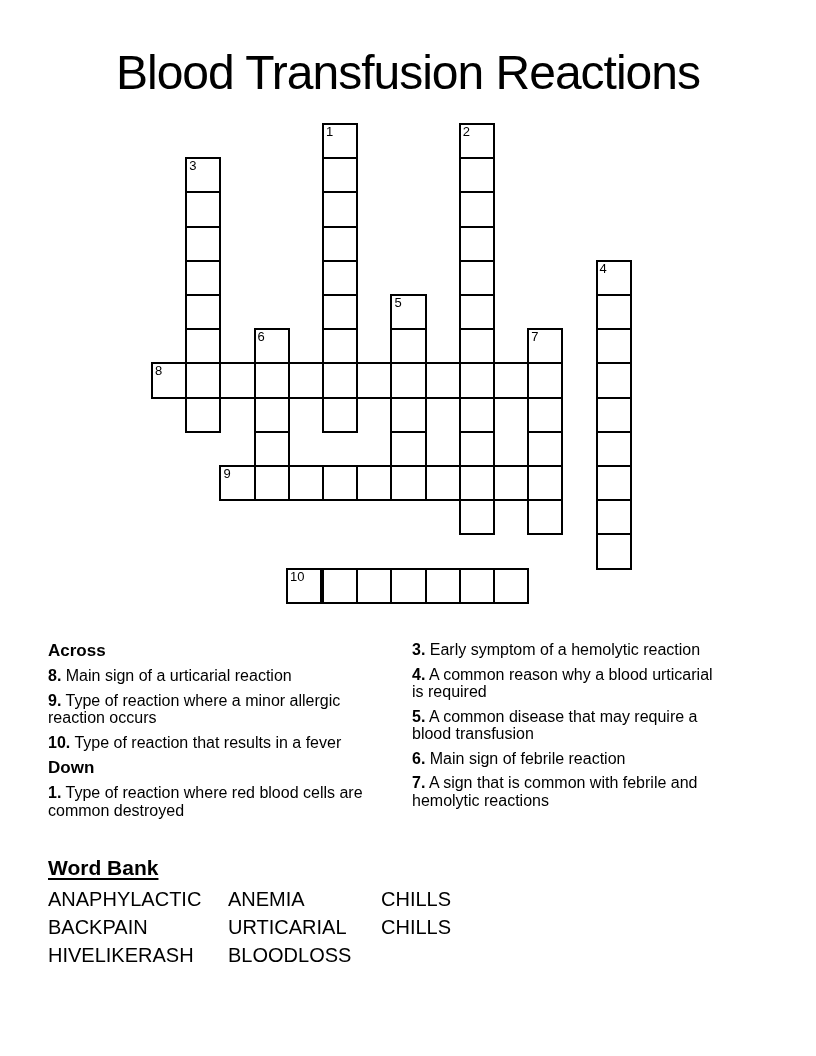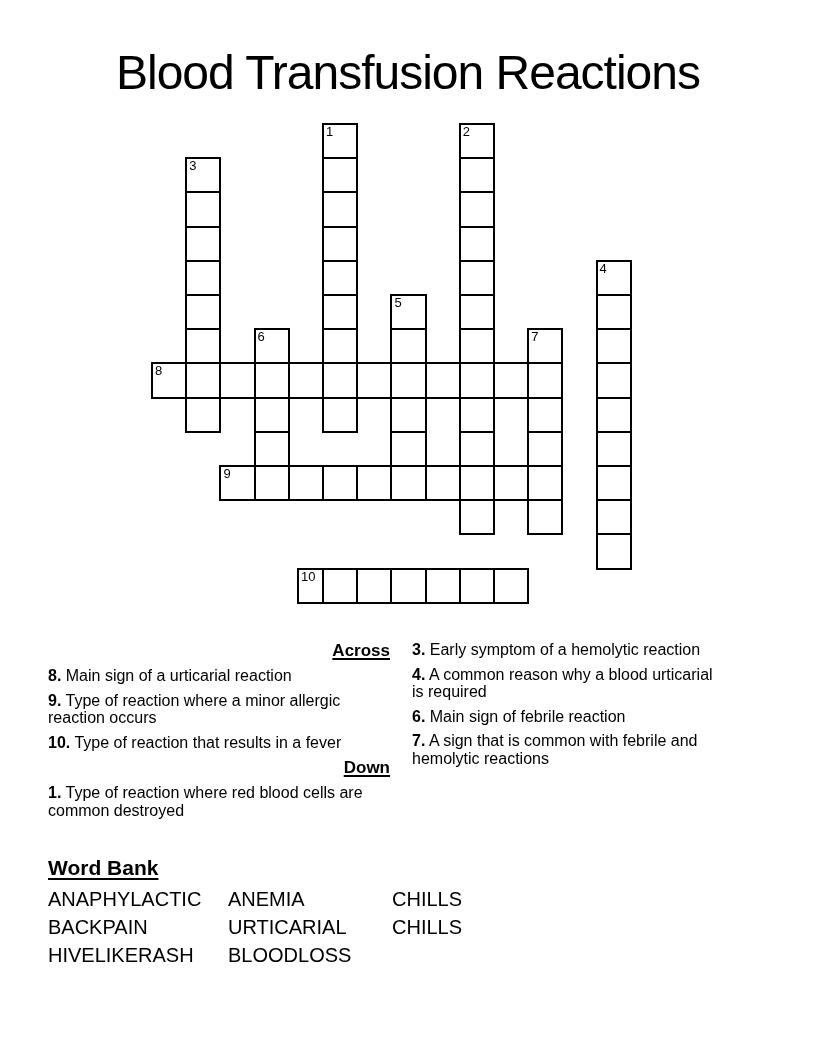--- a/index.html
+++ b/index.html
@@ -45,24 +45,22 @@
     position: absolute;
     top: 628px;
   }
   .clue-col.left  { left: 48px;  width: 342px; }
   .clue-col.right { left: 412px; width: 316px; }
   .clue-header {
     font-size: 17px;
     font-weight: bold;
     line-height: 19px;
     margin-bottom: 7px;
-    text-decoration: underline;
     text-decoration-thickness: 2px;
     text-underline-offset: 2px;
-    text-align: right;
   }
   .clue {
     font-size: 16px;
     line-height: 17.5px;
     margin-bottom: 7px;
   }
   .clue-num { font-weight: bold; }
   .wordbank-label {
     position: absolute;
     left: 48px;
@@ -173,21 +171,21 @@
       <div class="cell" style="left: 273.6px; top: 239.4px; width: 36.2px; height: 36.2px; border-color: rgb(0, 0, 0);"></div>
       <div class="cell" style="left: 342px; top: 239.4px; width: 36.2px; height: 36.2px; border-color: rgb(0, 0, 0);"></div>
       <div class="cell" style="left: 68.4px; top: 342px; width: 36.2px; height: 36.2px; border-color: rgb(0, 0, 0);">
         <span class="cellnum">9</span>
       </div>
       <div class="cell" style="left: 136.8px; top: 342px; width: 36.2px; height: 36.2px; border-color: rgb(0, 0, 0);"></div>
       <div class="cell" style="left: 171px; top: 342px; width: 36.2px; height: 36.2px; border-color: rgb(0, 0, 0);"></div>
       <div class="cell" style="left: 205.2px; top: 342px; width: 36.2px; height: 36.2px; border-color: rgb(0, 0, 0);"></div>
       <div class="cell" style="left: 273.6px; top: 342px; width: 36.2px; height: 36.2px; border-color: rgb(0, 0, 0);"></div>
       <div class="cell" style="left: 342px; top: 342px; width: 36.2px; height: 36.2px; border-color: rgb(0, 0, 0);"></div>
-      <div class="cell" style="left: 146px; top: 444.6px; width: 36.2px; height: 36.2px; border-color: rgb(0, 0, 0);">
+      <div class="cell" style="left: 135px; top: 444.6px; width: 36.2px; height: 36.2px; border-color: rgb(0, 0, 0);">
         <span class="cellnum">10</span>
       </div>
       <div class="cell" style="left: 171px; top: 444.6px; width: 36.2px; height: 36.2px; border-color: rgb(0, 0, 0);"></div>
       <div class="cell" style="left: 205.2px; top: 444.6px; width: 36.2px; height: 36.2px; border-color: rgb(0, 0, 0);"></div>
       <div class="cell" style="left: 239.4px; top: 444.6px; width: 36.2px; height: 36.2px; border-color: rgb(0, 0, 0);"></div>
       <div class="cell" style="left: 273.6px; top: 444.6px; width: 36.2px; height: 36.2px; border-color: rgb(0, 0, 0);"></div>
       <div class="cell" style="left: 307.8px; top: 444.6px; width: 36.2px; height: 36.2px; border-color: rgb(0, 0, 0);"></div>
       <div class="cell" style="left: 342px; top: 444.6px; width: 36.2px; height: 36.2px; border-color: rgb(0, 0, 0);"></div>
     </div>
 
@@ -196,36 +194,37 @@
       <div class="clue"><span class="clue-num">8.</span><span class="clue-text"> Main sign of a urticarial reaction</span></div>
       <div class="clue"><span class="clue-num">9.</span><span class="clue-text"> Type of reaction where a minor allergic reaction occurs</span></div>
       <div class="clue"><span class="clue-num">10.</span><span class="clue-text"> Type of reaction that results in a fever</span></div>
       <div class="clue-header">Down</div>
       <div class="clue"><span class="clue-num">1.</span><span class="clue-text"> Type of reaction where red blood cells are common destroyed</span></div>
     </div>
 
   <div class="clue-col right">
       <div class="clue"><span class="clue-num">3.</span><span class="clue-text"> Early symptom of a hemolytic reaction</span></div>
       <div class="clue"><span class="clue-num">4.</span><span class="clue-text"> A common reason why a blood urticarial is required</span></div>
+      <div class="clue"><span class="clue-num">5.</span><span class="clue-text"> A common disease that may require a blood transfusion</span></div>
       <div class="clue"><span class="clue-num">6.</span><span class="clue-text"> Main sign of febrile reaction</span></div>
       <div class="clue"><span class="clue-num">7.</span><span class="clue-text"> A sign that is common with febrile and hemolytic reactions</span></div>
     </div>
 
   <div class="wordbank-label">Word Bank</div>
 
   <div class="wordbank">
       <div class="wb-col" style="left: 180px;">
         <div class="wb-word">ANEMIA</div>
         <div class="wb-word">URTICARIAL</div>
         <div class="wb-word">BLOODLOSS</div>
       </div>
       <div class="wb-col" style="left: 0px;">
         <div class="wb-word">ANAPHYLACTIC</div>
         <div class="wb-word">BACKPAIN</div>
         <div class="wb-word">HIVELIKERASH</div>
       </div>
-      <div class="wb-col" style="left: 344px;">
+      <div class="wb-col" style="left: 333px;">
         <div class="wb-word">CHILLS</div>
         <div class="wb-word">CHILLS</div>
       </div>
     </div>
 
 </div>
 
 </body></html>

